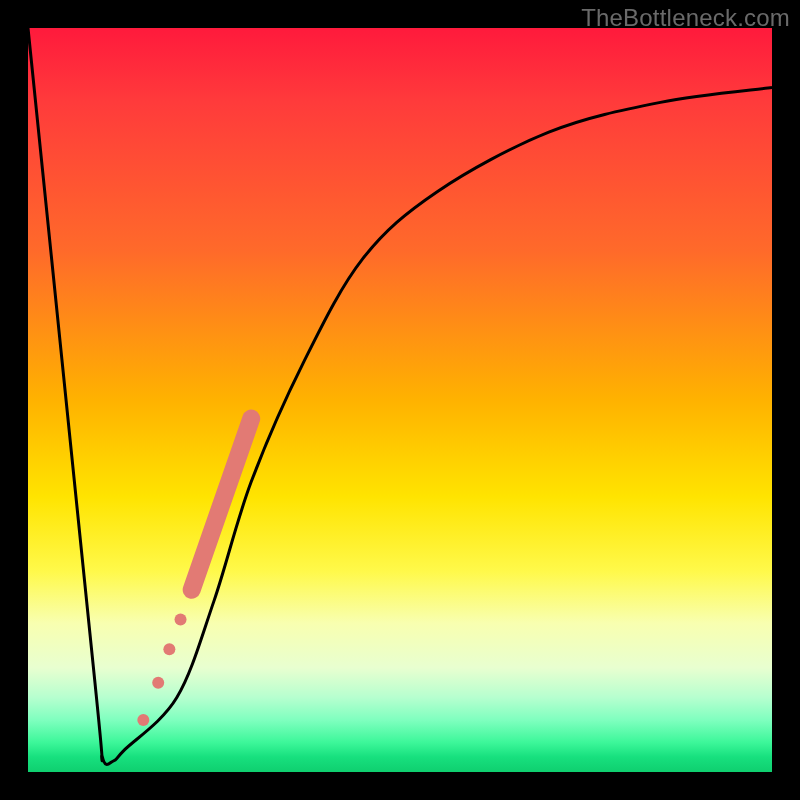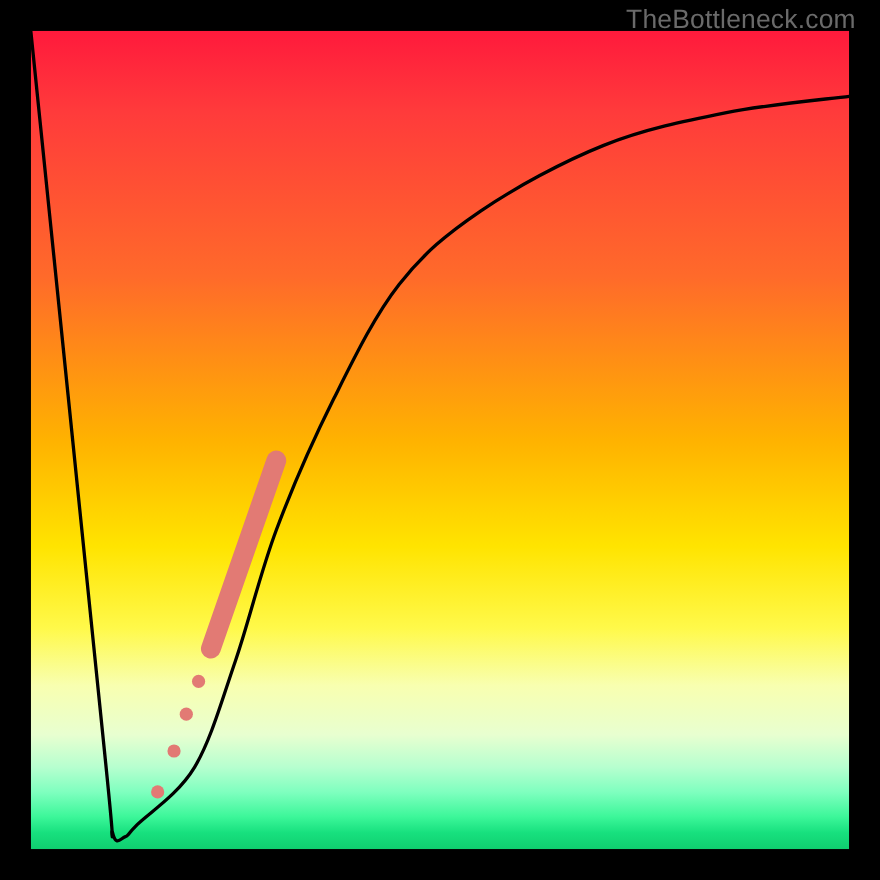--- a/index.html
+++ b/index.html
@@ -43,21 +43,21 @@
       #b6ffcf 90%,
       #7fffbf 93%,
       #3df79a 96%,
       #17e07e 98%,
       #0fcf6f 100%
     );
   }
   .watermark {
     position: absolute;
     top: 4px;
-    right: 22px;
+    right: 10px;
     color: #6a6a6a;
     font-size: 24px;
     letter-spacing: 0.2px;
     font-weight: 400;
   }
   svg.curve {
     position: absolute;
     inset: 0;
     width: 100%;
     height: 100%;

